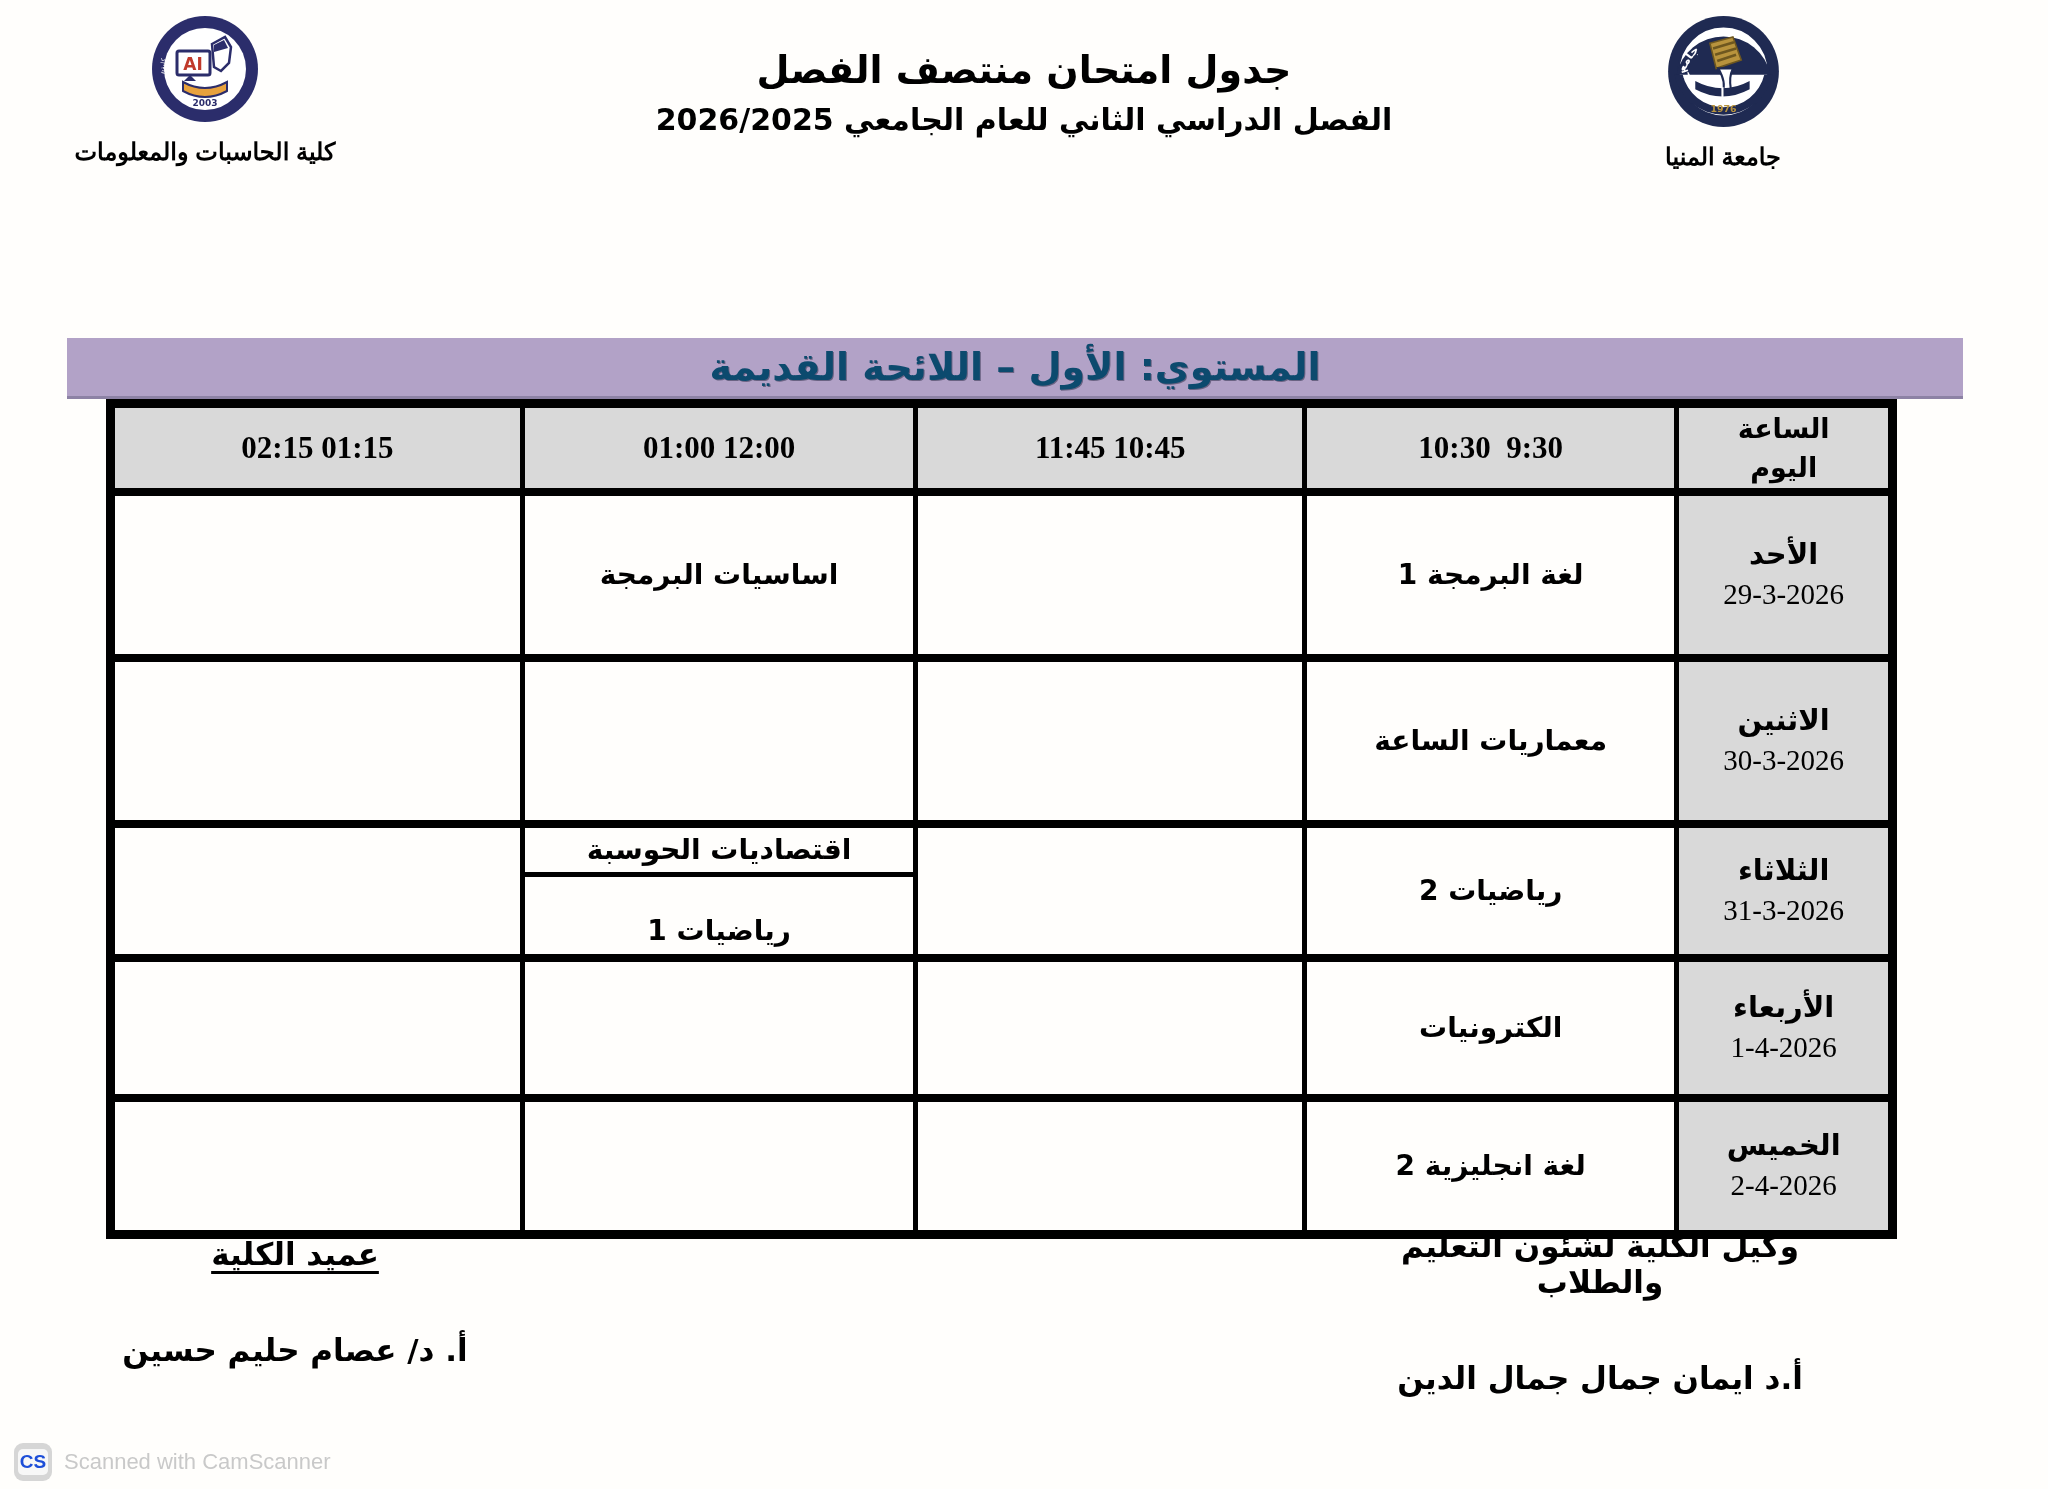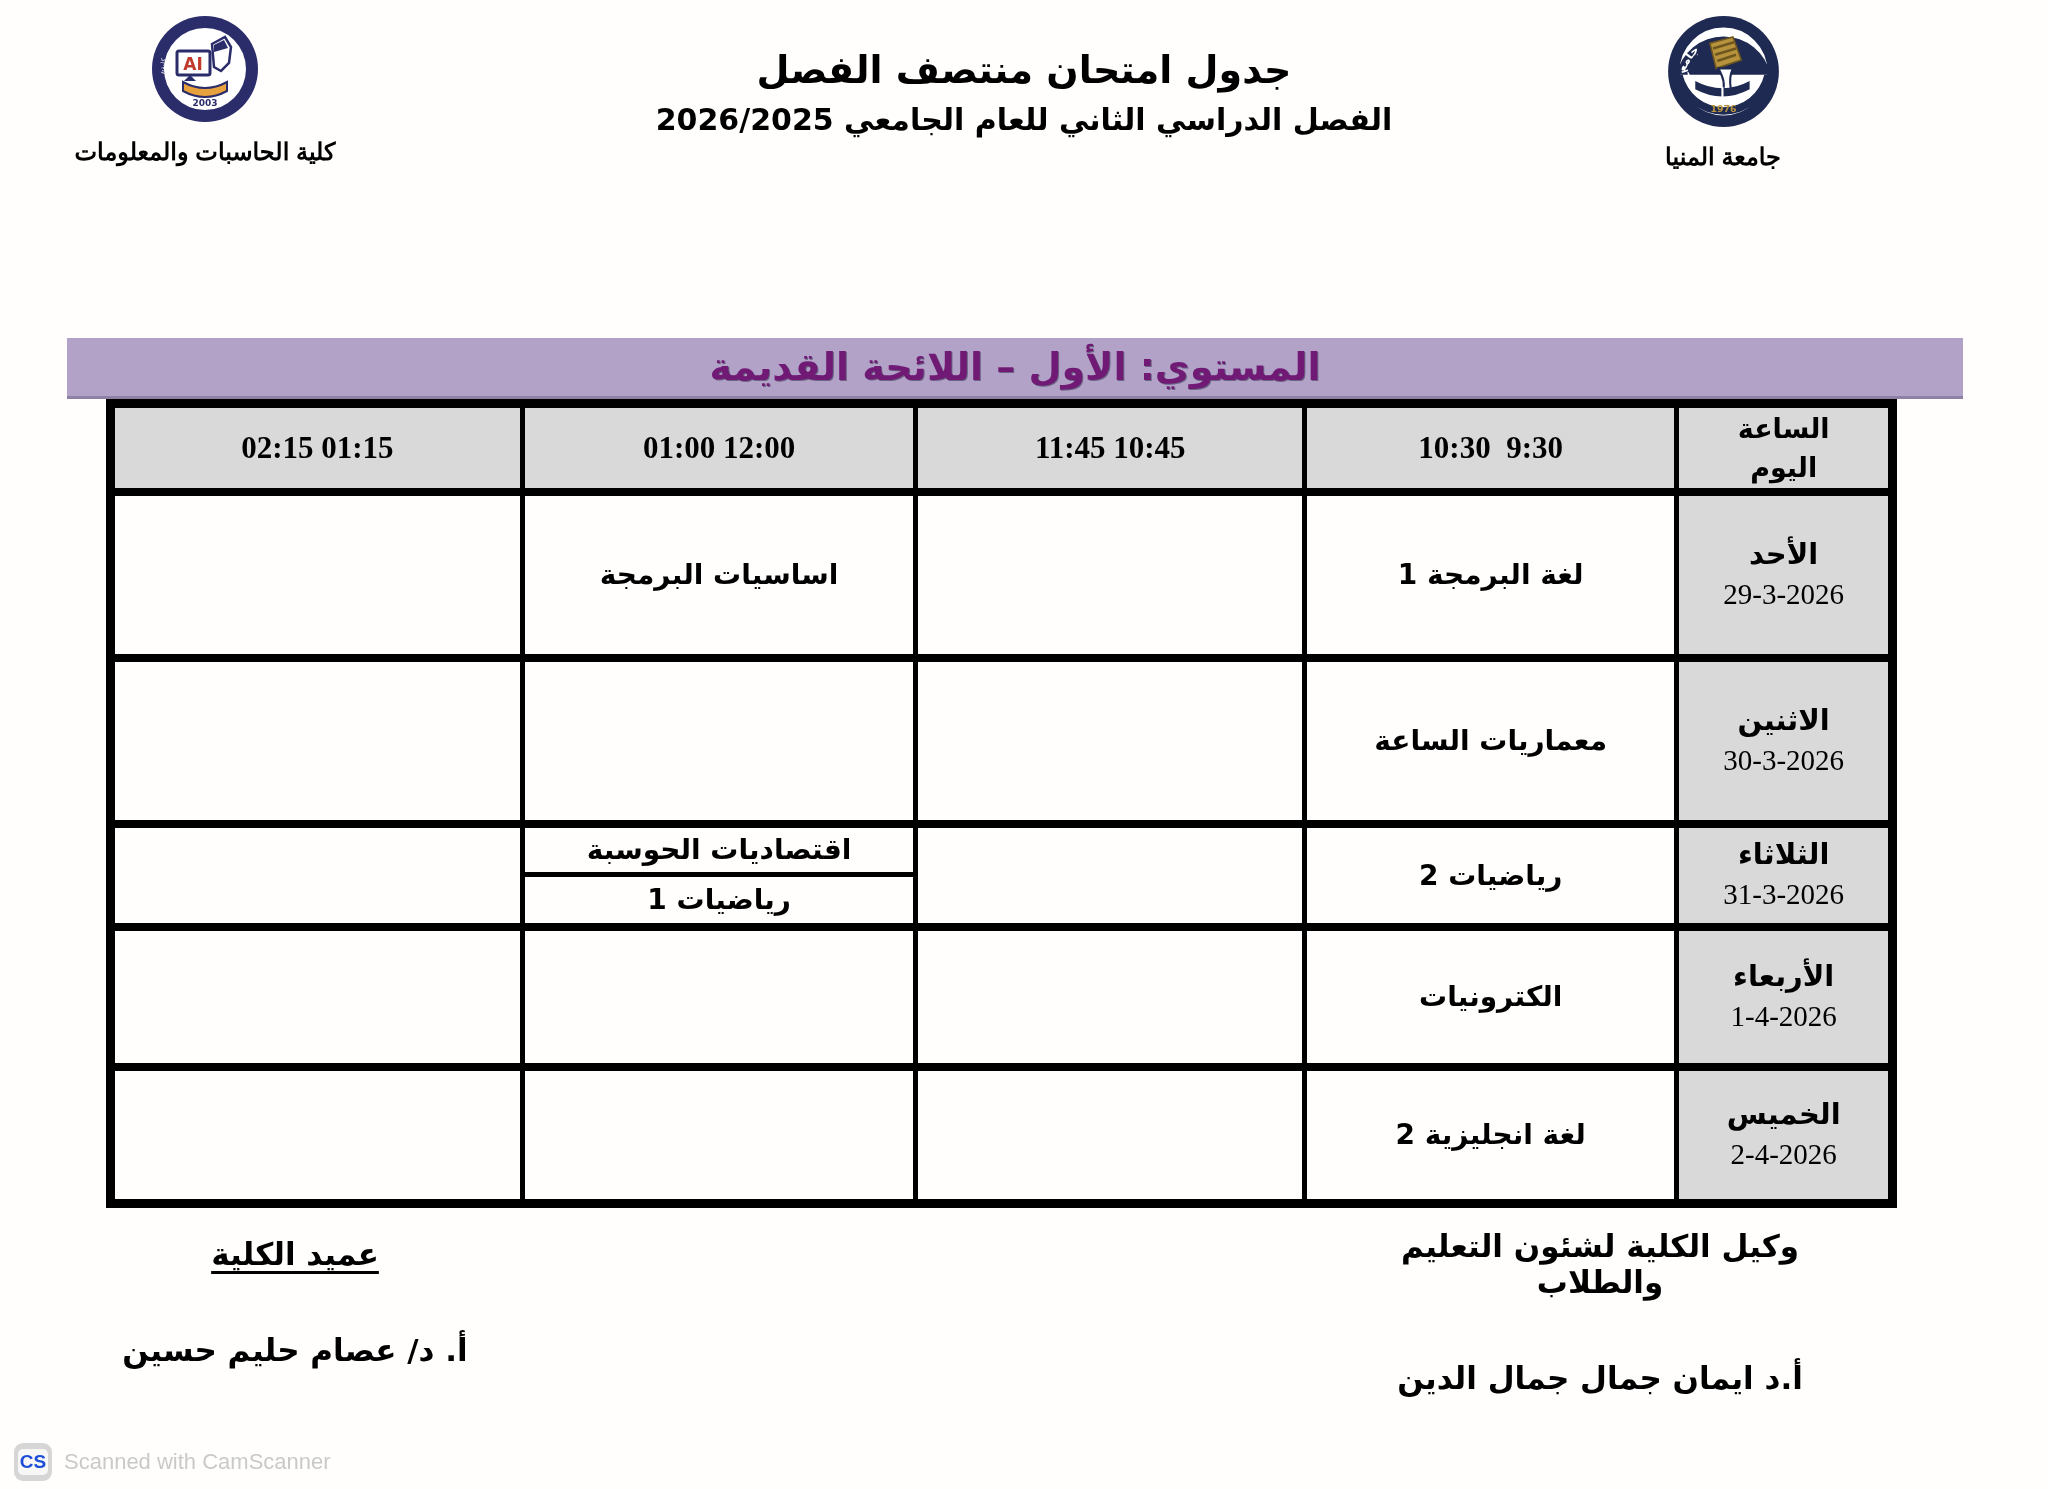--- a/index.html
+++ b/index.html
@@ -14,39 +14,39 @@
   .org .org-label{display:block;margin-top:14px;font-size:24px;font-weight:bold;
                   font-family:Liberation Sans, sans-serif;}
   .title-block{position:absolute;left:0;right:0;top:48px;text-align:center;}
   .title-line1{font-size:38px;font-weight:bold;line-height:1.2;}
   .title-line2{font-size:30px;font-weight:bold;margin-top:8px;}
 
   
   .banner{position:absolute;left:67px;top:338px;width:1896px;height:58px;
           background:#b2a2c7;display:flex;align-items:center;justify-content:center;
           border-bottom:3px solid #8d82a5;}
-  .banner-text{font-size:38px;font-weight:bold;color:#701a75;
+  .banner-text{font-size:38px;font-weight:bold;color:#0c4a6e;
                text-shadow:1px 1px 0 #6a6383;}
 
   
   table.sched{position:absolute;left:106px;top:399px;width:1791px;
               border-collapse:collapse;table-layout:fixed;}
   table.sched td,table.sched th{border:5px solid #000;border-top-width:8px;border-bottom-width:8px;
               vertical-align:middle;text-align:center;padding:0;}
   table.sched{border:9px solid #000;}
   .hdr{background:#d9d9d9;}
   .daycell{background:#d9d9d9;}
   .time-label{font-family:"Liberation Serif","DejaVu Serif",serif;font-weight:bold;
               font-size:31px;direction:ltr;unicode-bidi:isolate;white-space:pre;}
   .corner-top,.corner-bottom{display:block;font-size:27px;font-weight:bold;line-height:1.45;}
   .day-name{display:block;font-size:29px;font-weight:bold;line-height:1.2;}
   .day-date{display:block;font-size:29px;font-family:"Liberation Serif","DejaVu Serif",serif;
             direction:ltr;unicode-bidi:isolate;line-height:1.25;margin-top:4px;}
   .subject{font-size:28px;font-weight:bold;}
-  .split-cell{display:flex;flex-direction:column;width:100%;}
+  .split-cell{display:flex;flex-direction:column;width:100%;gap:31px;}
   .split-top{height:44px;display:flex;align-items:center;justify-content:center;
              border-bottom:5px solid #000;}
   .split-bottom{height:46px;display:flex;align-items:center;justify-content:center;}
 
   
   .sig{position:absolute;text-align:center;}
   .sig-left{left:85px;top:1228px;width:420px;margin-top:8px;}
   .sig-right{left:1340px;top:1228px;width:520px;}
   .sig-title{font-size:31px;font-weight:bold;letter-spacing:1px;}
   .sig-title.underlined{text-decoration:underline;text-decoration-thickness:3px;text-underline-offset:6px;}

